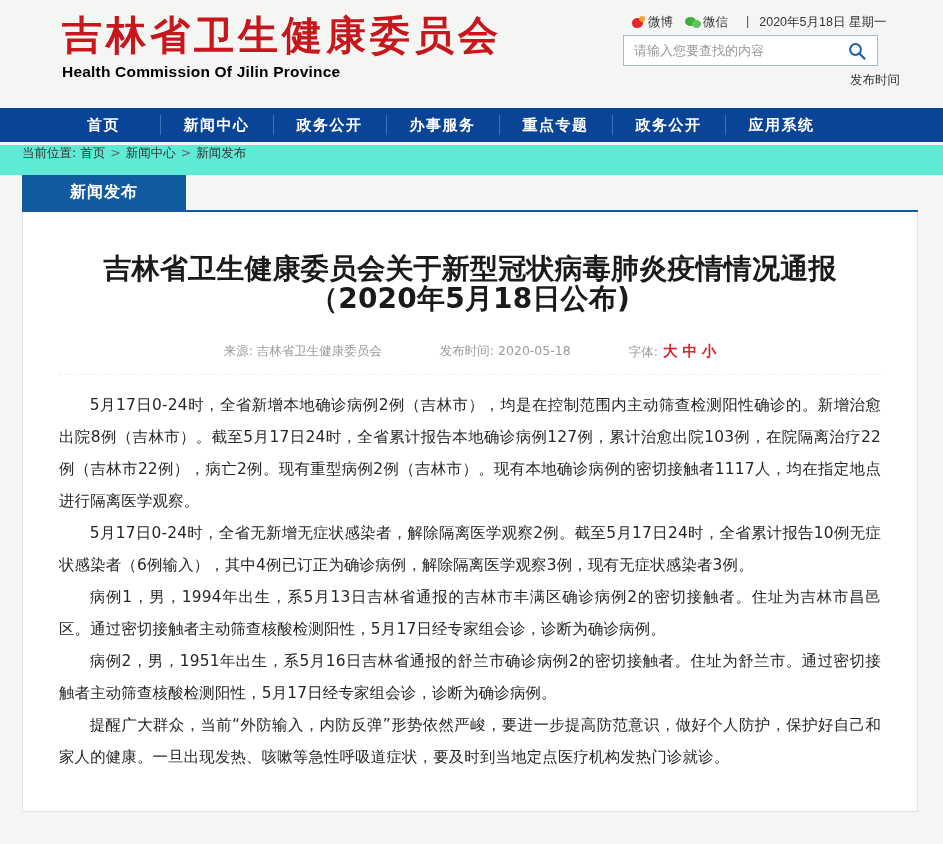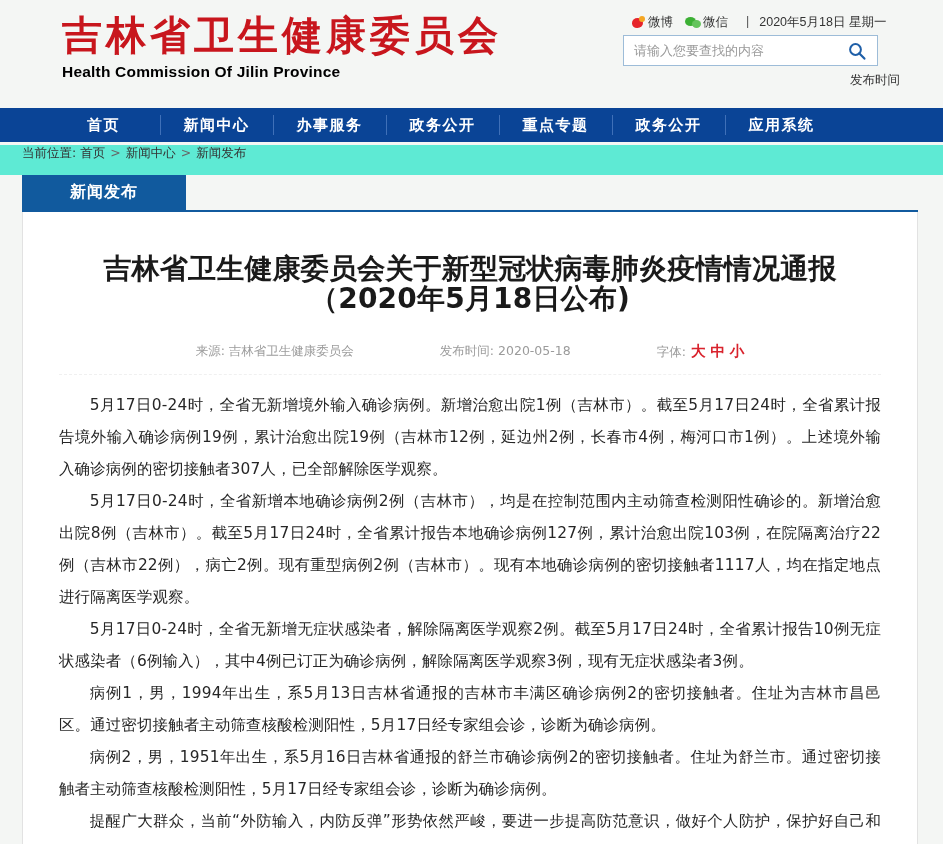--- a/index.html
+++ b/index.html
@@ -255,21 +255,21 @@
     text-align: center;
     line-height: 30px;
     padding-top: 42px;
     letter-spacing: 0.2px;
   }
 
   .meta-row {
     display: flex;
     justify-content: center;
     align-items: center;
-    gap: 86px;
+    gap: 58px;
     margin-top: 28px;
     font-family: "DejaVu Sans", sans-serif;
     font-size: 12.5px;
     color: #9b9b9b;
   }
   .meta-item { white-space: nowrap; }
   .font-sizer { color: #9b9b9b; }
   .font-sizer .fs {
     color: #d9232d;
     font-weight: 700;
@@ -331,22 +331,22 @@
       </button>
     </div>
 
     <a class="accessibility" href="#">发布时间</a>
   </div>
 </div>
 
 <nav class="nav">
   <a class="nav-item" href="#">首页</a>
   <a class="nav-item" href="#">新闻中心</a>
+  <a class="nav-item" href="#">政务公开</a>
   <a class="nav-item" href="#">办事服务</a>
-  <a class="nav-item" href="#">政务公开</a>
   <a class="nav-item" href="#">重点专题</a>
   <a class="nav-item" href="#">政务公开</a>
   <a class="nav-item" href="#">应用系统</a>
 </nav>
 <div class="nav-underline"></div>
 
 <div class="breadcrumb">
   <span>当前位置:</span>&nbsp;
   <a href="#">首页</a>
   <span class="bc-sep">&gt;</span>
@@ -379,21 +379,20 @@
         <span>字体:</span>
         <span class="fs">大</span>
         <span class="fs">中</span>
         <span class="fs">小</span>
       </span>
     </div>
 
     <div class="divider-dotted"></div>
 
     <div class="article-body">
-      <p>5月17日0-24时，全省无新增境外输入确诊病例。新增治愈出院1例（吉林市）。截至5月17日24时，全省累计报告境外输入确诊病例19例，累计治愈出院19例（吉林市12例，延边州2例，长春市4例，梅河口市1例）。上述境外输入确诊病例的密切接触者307人，已全部解除医学观察。</p>
       <p>5月17日0-24时，全省新增本地确诊病例2例（吉林市），均是在控制范围内主动筛查检测阳性确诊的。新增治愈出院8例（吉林市）。截至5月17日24时，全省累计报告本地确诊病例127例，累计治愈出院103例，在院隔离治疗22例（吉林市22例），病亡2例。现有重型病例2例（吉林市）。现有本地确诊病例的密切接触者1117人，均在指定地点进行隔离医学观察。</p>
       <p>5月17日0-24时，全省无新增无症状感染者，解除隔离医学观察2例。截至5月17日24时，全省累计报告10例无症状感染者（6例输入），其中4例已订正为确诊病例，解除隔离医学观察3例，现有无症状感染者3例。</p>
       <p>病例1，男，1994年出生，系5月13日吉林省通报的吉林市丰满区确诊病例2的密切接触者。住址为吉林市昌邑区。通过密切接触者主动筛查核酸检测阳性，5月17日经专家组会诊，诊断为确诊病例。</p>
       <p>病例2，男，1951年出生，系5月16日吉林省通报的舒兰市确诊病例2的密切接触者。住址为舒兰市。通过密切接触者主动筛查核酸检测阳性，5月17日经专家组会诊，诊断为确诊病例。</p>
       <p>提醒广大群众，当前“外防输入，内防反弹”形势依然严峻，要进一步提高防范意识，做好个人防护，保护好自己和家人的健康。一旦出现发热、咳嗽等急性呼吸道症状，要及时到当地定点医疗机构发热门诊就诊。</p>
     </div>
 
   </div>
 </div>
 

